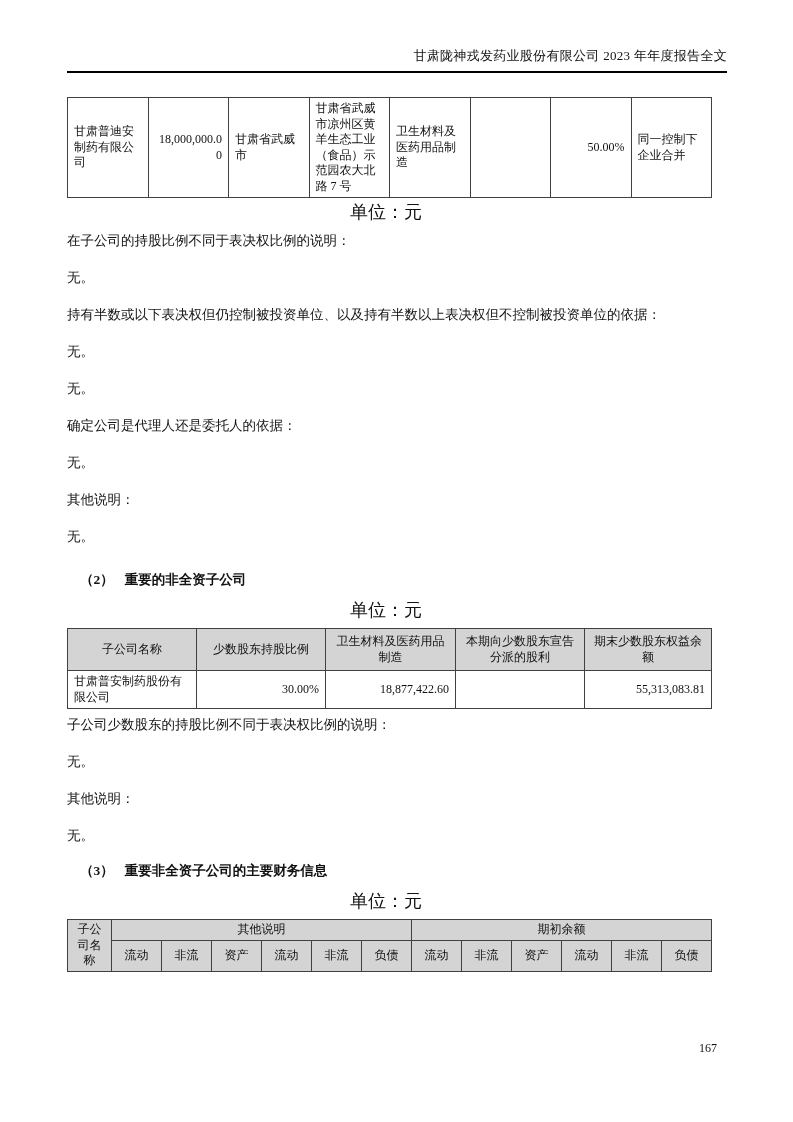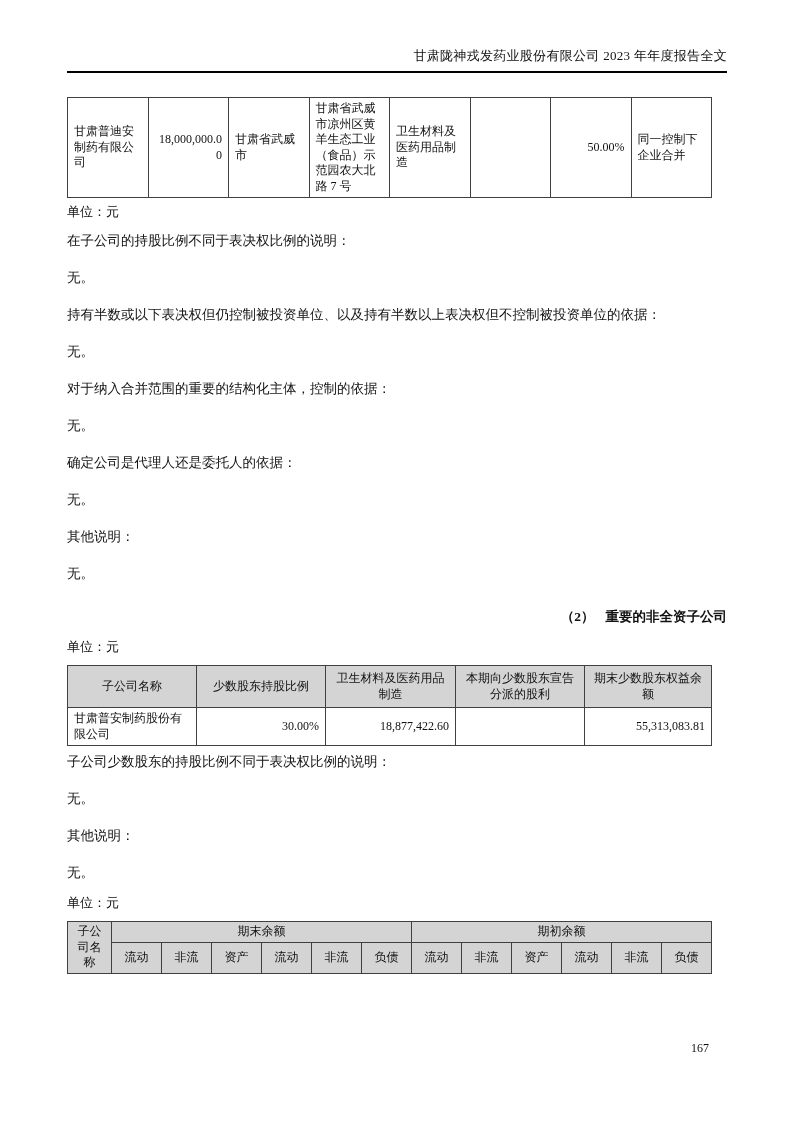--- a/index.html
+++ b/index.html
@@ -45,48 +45,47 @@
   .t2 .r td { height: 35px; }
   .t3 { margin-top: 11px; }
   .t3 td { text-align: center; padding: 2px 4px; }
   .t3 .g td { height: 21px; }
   .t3 .s td { height: 30px; }
   .t3 .name-col { padding: 2px 8px; }
   .hdr-bg { background: #D4D4D4; }
   .al { text-align: left; }
   .ar { text-align: right; word-break: break-all; }
   .unit {
-    text-align: left;
-    font-size: 13px;
+    text-align: center;
+    font-size: 18px;
     line-height: 14px;
     margin-top: 7px;
     padding-right: 22px;
   }
   .unit.mt16 { margin-top: 16px; }
   .para {
     margin: 22px 0 0 0;
     font-size: 13.5px;
     line-height: 15px;
   }
   .para.first { margin-top: 14px; }
   .para.after-table { margin-top: 8px; }
   .section-heading {
     margin: 28px 0 0 0;
     padding-left: 13px;
     font-size: 13.5px;
     line-height: 15px;
     font-weight: bold;
-    text-align: right;
   }
   .section-heading.s3 { margin-top: 20px; }
   .section-no { margin-right: 11px; }
   .page-number {
     position: absolute;
     top: 1041px;
-    right: 84px;
+    right: 76px;
     font-size: 12px;
     line-height: 14px;
   }
 </style>
 </head>
 <body>
 
 <div class="page">
 
   <div class="doc-header">
@@ -117,21 +116,20 @@
     </tr>
   </tbody>
     </table>
 
   <div class="unit">单位：元</div>
 
   <p class="para first">在子公司的持股比例不同于表决权比例的说明：</p>
   <p class="para">无。</p>
   <p class="para">持有半数或以下表决权但仍控制被投资单位、以及持有半数以上表决权但不控制被投资单位的依据：</p>
   <p class="para">无。</p>
-  <p class="para">对于纳入合并范围的重要的结构化主体，控制的依据：</p>
   <p class="para">无。</p>
   <p class="para">确定公司是代理人还是委托人的依据：</p>
   <p class="para">无。</p>
   <p class="para">其他说明：</p>
   <p class="para">无。</p>
 
   <h3 class="section-heading">
     <span class="section-no">（2）</span><span>重要的非全资子公司</span>
   </h3>
 
@@ -161,20 +159,23 @@
       <td class="ar">55,313,083.81</td>
     </tr>
   </tbody>
     </table>
 
   <p class="para after-table">子公司少数股东的持股比例不同于表决权比例的说明：</p>
   <p class="para">无。</p>
   <p class="para">其他说明：</p>
   <p class="para">无。</p>
 
+  <h3 class="section-heading s3">
+    <span class="section-no">（3）</span><span>重要非全资子公司的主要财务信息</span>
+  </h3>
 
   <div class="unit mt16">单位：元</div>
 
   <table class="t3">
     <colgroup>
       <col style="width:44px">
       <col style="width:50px">
         <col style="width:50px">
         <col style="width:50px">
         <col style="width:50px">
@@ -183,21 +184,21 @@
       <col style="width:50px">
         <col style="width:50px">
         <col style="width:50px">
         <col style="width:50px">
         <col style="width:50px">
         <col style="width:50px">
     </colgroup>
     <tbody>
         <tr class="g">
       <td class="hdr-bg name-col" rowspan="2">子公司名称</td>
-      <td class="hdr-bg" colspan="6">期末余额</td>
+      <td class="hdr-bg" colspan="6">其他说明</td>
       <td class="hdr-bg" colspan="6">期初余额</td>
     </tr>
     <tr class="s">
       <td class="hdr-bg">流动</td>
       <td class="hdr-bg">非流</td>
       <td class="hdr-bg">资产</td>
       <td class="hdr-bg">流动</td>
       <td class="hdr-bg">非流</td>
       <td class="hdr-bg">负债</td>
       <td class="hdr-bg">流动</td>

